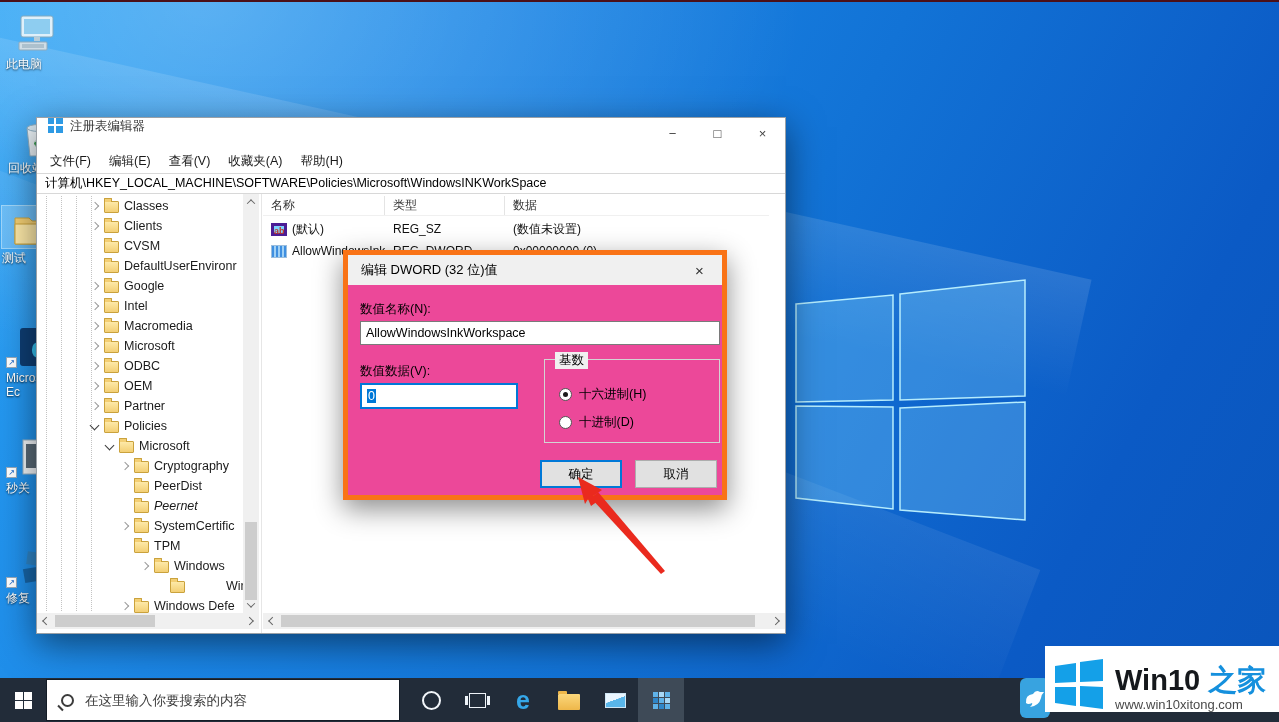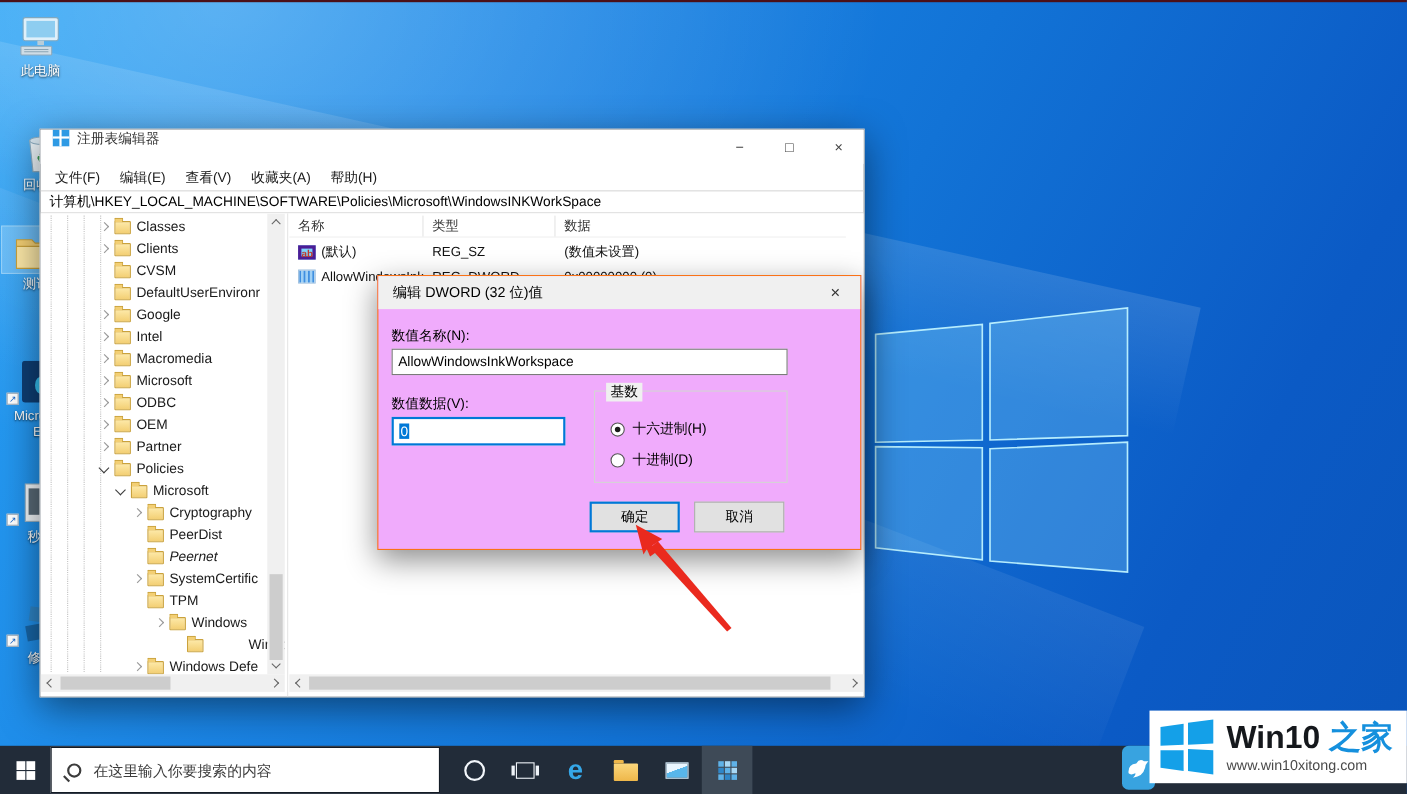--- a/index.html
+++ b/index.html
@@ -18,21 +18,21 @@
       linear-gradient(118deg,#2aa3f5 0%,#1b86e6 30%,#1273d6 55%,#0b5ac5 82%,#0a55bb 100%);}
   .beam{position:absolute;left:-80px;background:linear-gradient(rgba(255,255,255,.12),rgba(255,255,255,0));
         transform-origin:0 0;z-index:0}
   .beam.b1{top:20px;width:1200px;height:120px;transform:rotate(12.5deg)}
   .beam.b2{top:140px;width:1200px;height:150px;transform:rotate(21deg);opacity:.6}
   .winlogo{position:absolute;left:780px;top:268px;z-index:0}
 
   .topstrip{position:absolute;left:0;top:0;width:100%;height:2px;background:#4b1018;z-index:60}
 
   
-  .dicon{position:absolute;width:62px;text-align:center;z-index:1;color:#fff}
+  .dicon{position:absolute;width:62px;z-index:1;color:#fff}
   .dicon .art{height:42px;display:flex;align-items:flex-end;justify-content:center}
   .dicon .lbl{font-size:12px;margin-top:3px;text-shadow:0 1px 2px rgba(0,0,0,.8);line-height:14px}
   .dicon.sel .art{background:rgba(180,225,255,.35);outline:1px solid rgba(220,245,255,.6)}
   .badge{position:absolute;left:0;bottom:0;width:11px;height:11px;background:#fff;border:1px solid #9ab;
          display:flex;align-items:center;justify-content:center;font-size:8px;color:#1766c8}
 
   
   .regwin{position:absolute;left:36px;top:117px;width:750px;height:517px;background:#fff;
           border:1px solid #9aa0a6;box-shadow:0 10px 34px rgba(0,0,0,.5);z-index:10;font-size:12.5px;color:#111}
   .titlebar{position:absolute;left:0;top:0;right:0;height:31px;background:#fff;display:flex;align-items:flex-start}
@@ -81,22 +81,22 @@
   .sb{position:absolute;background:#f0f0f0}
   .sb .thumb{position:absolute;background:#cdcdcd}
   .sbarrow{position:absolute;width:16px;height:16px;display:flex;align-items:center;justify-content:center}
   .sbarrow i{width:6px;height:6px;border-top:1.5px solid #666;border-right:1.5px solid #666;display:block}
   .a-up i{transform:rotate(-45deg) translate(-1px,1px)}
   .a-dn i{transform:rotate(135deg) translate(-1px,1px)}
   .a-lf i{transform:rotate(-135deg) translate(-1px,1px)}
   .a-rt i{transform:rotate(45deg) translate(-1px,1px)}
 
   
-  .dlg{position:absolute;left:343px;top:250px;width:440px;height:250px;background:#f0abfc;
-       border:1px solid #f97316;box-shadow:0 9px 26px rgba(0,0,0,.45);z-index:20;font-size:12.5px;color:#000}
+  .dlg{position:absolute;left:343px;top:250px;width:384px;height:250px;background:#ec4899;
+       border:5px solid #f97316;box-shadow:0 9px 26px rgba(0,0,0,.45);z-index:20;font-size:12.5px;color:#000}
   .dlg .dtitle{position:absolute;left:0;top:0;right:0;height:30px;display:flex;align-items:center;
        padding-left:13px;font-size:13px;background:#f0f0f0}
   .dlg .dclose{position:absolute;right:0;top:0;width:45px;height:30px;display:flex;align-items:center;
        justify-content:center;font-size:15px;color:#333}
   .dlbl{position:absolute;color:#000}
   .dfield{position:absolute;background:#fff;border:1px solid #7a7a7a;display:flex;align-items:center;
           padding-left:5px;font-size:12.5px}
   .dfield.focus{border:2px solid var(--accent)}
   .selhl{background:var(--accent);color:#fff;padding:0 1px}
   .grpbox{position:absolute;left:196px;top:104px;width:176px;height:84px;border:1px solid #d4d4d4}
@@ -141,21 +141,21 @@
   .regico i:nth-child(1){left:0;top:0}.regico i:nth-child(2){left:6px;top:0;background:#a8d8f5}
   .regico i:nth-child(3){left:12px;top:0}.regico i:nth-child(4){left:0;top:6px;background:#2f86c8}
   .regico i:nth-child(5){left:6px;top:6px}.regico i:nth-child(6){left:12px;top:6px;background:#a8d8f5}
   .regico i:nth-child(7){left:0;top:12px}.regico i:nth-child(8){left:6px;top:12px;background:#2f86c8}
   .regico i:nth-child(9){left:12px;top:12px}
 
   
   .birdapp{position:absolute;left:1020px;top:678px;width:30px;height:40px;background:#38a3e0;
            border-radius:6px;z-index:45;display:flex;align-items:center;justify-content:center}
   .brand{position:absolute;left:1045px;top:646px;width:234px;height:66px;background:#fff;z-index:50;
-         display:flex;align-items:center}
+         display:flex;align-items:flex-end}
   .brandtxt{margin-left:10px}
   .brandline1{font-size:29px;font-weight:bold;line-height:30px;letter-spacing:0}
   .brandline1 .bk{color:#15181c}
   .brandline1 .bl{color:var(--brandblue)}
   .brandurl{font-size:13px;color:#4a4a4a;margin-top:2px}
 </style>
 </head>
 <body>
 
 <div class="desktop">

